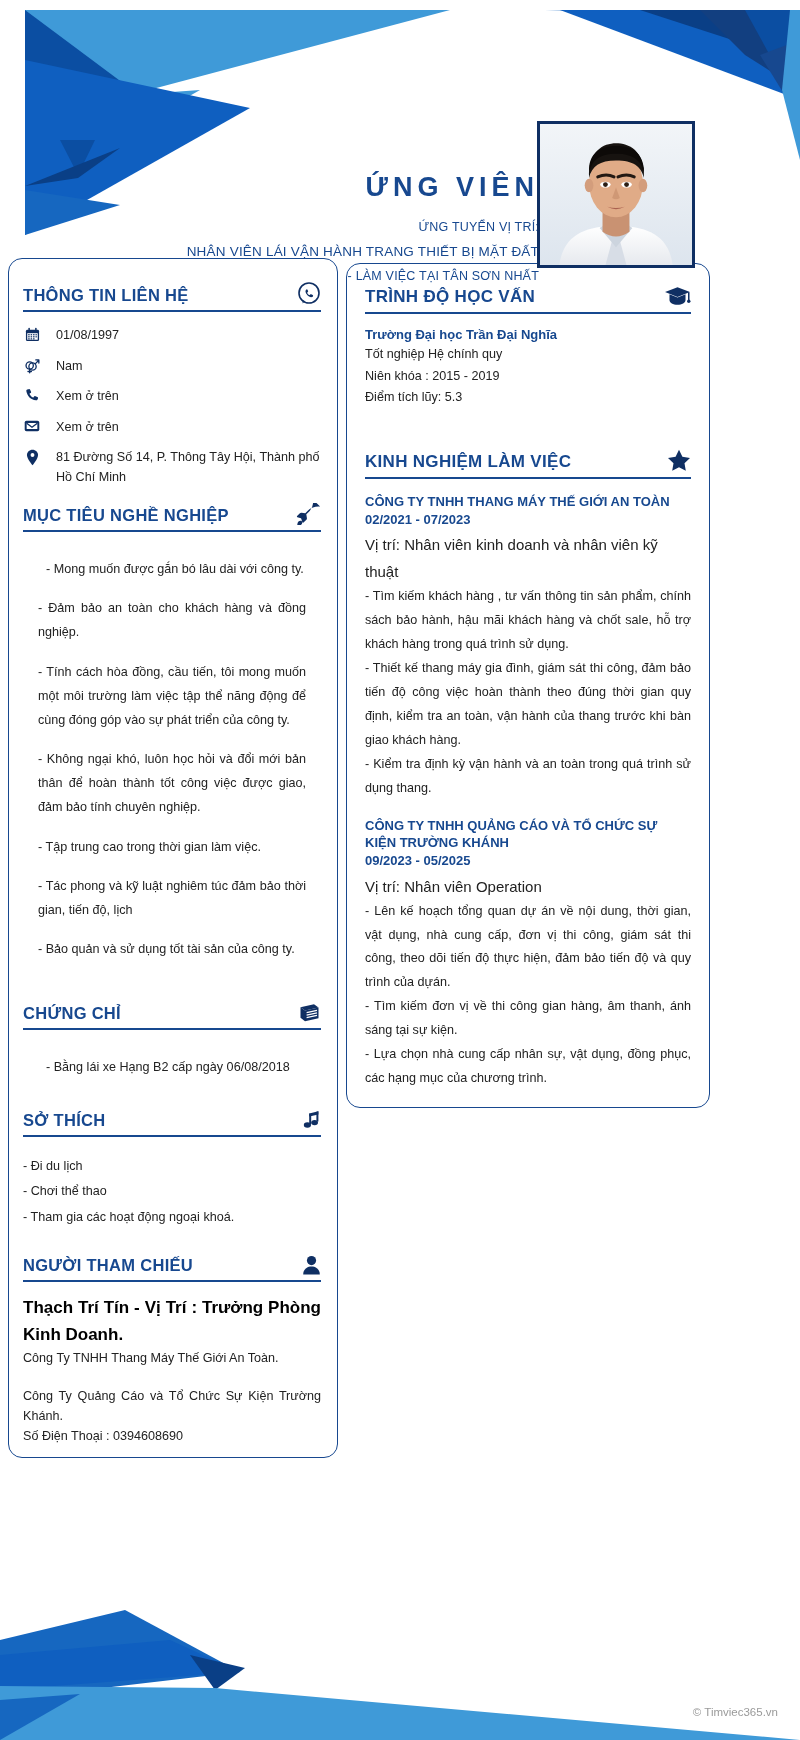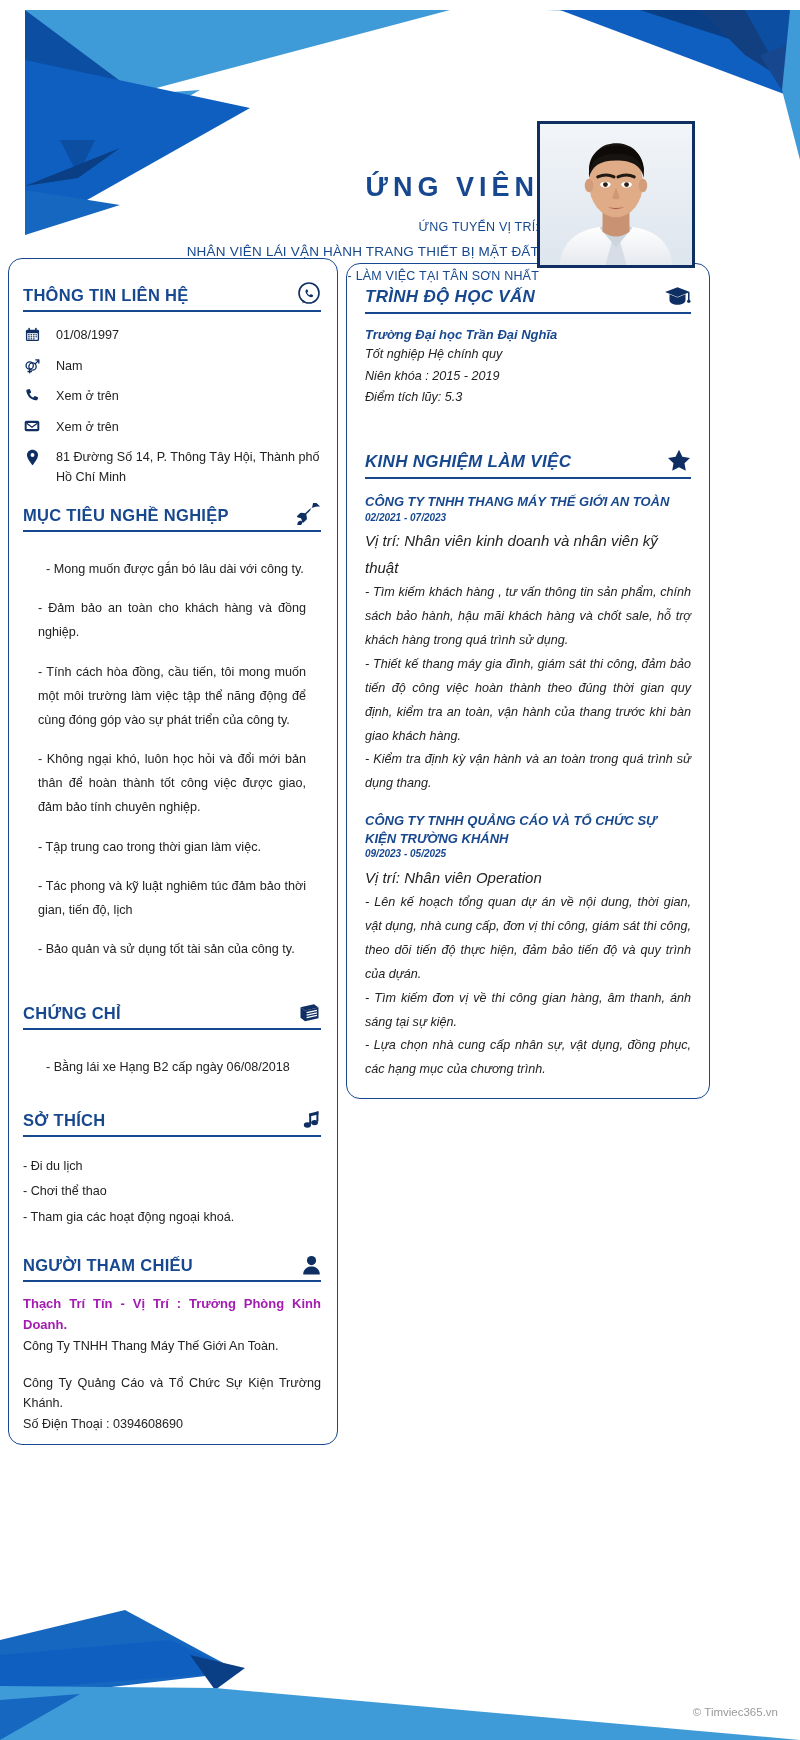--- a/index.html
+++ b/index.html
@@ -154,23 +154,23 @@
     font-size: 12.6px;
     line-height: 1.95;
     color: #222;
   }
   .plain p { margin: 0; }
 
   
   .ref-block { margin-bottom: 17px; text-align: justify; }
   .ref-block:last-child { margin-bottom: 0; }
   .ref-name {
-    font-size: 13px;
+    font-size: 17px;
     font-weight: bold;
-    color: #a21caf;
+    color: #000000;
     line-height: 1.6;
     text-align: justify;
   }
   .ref-line {
     font-size: 12.6px;
     color: #222;
     line-height: 1.62;
     text-align: justify;
   }
   .ref-line.nj { text-align: left; }
@@ -191,40 +191,40 @@
   
   .job { margin-bottom: 14px; }
   .job:last-child { margin-bottom: 0; }
   .job-company {
     font-size: 13px;
     font-weight: bold;
     color: #17488f;
     line-height: 1.35;
   }
   .job-date {
-    font-size: 10px;
+    font-size: 13px;
     font-weight: bold;
     color: #17488f;
     line-height: 1.45;
     margin-bottom: 2px;
   }
   .job-pos {
     font-size: 15px;
     color: #222;
     line-height: 1.8;
   }
   .job-body {
     font-size: 12.6px;
     color: #222;
     line-height: 1.9;
     text-align: justify;
   }
   .job-body p { margin: 0; }
 
-  .sec-r { margin-top: 26px; font-style: italic; }
+  .sec-r { margin-top: 26px; }
   .sec-r:first-child { margin-top: 0; }
 
   
   .footer-mark {
     position: absolute;
     right: 22px;
     bottom: 22px;
     font-size: 11.5px;
     color: #9a9a9a;
     z-index: 8;

